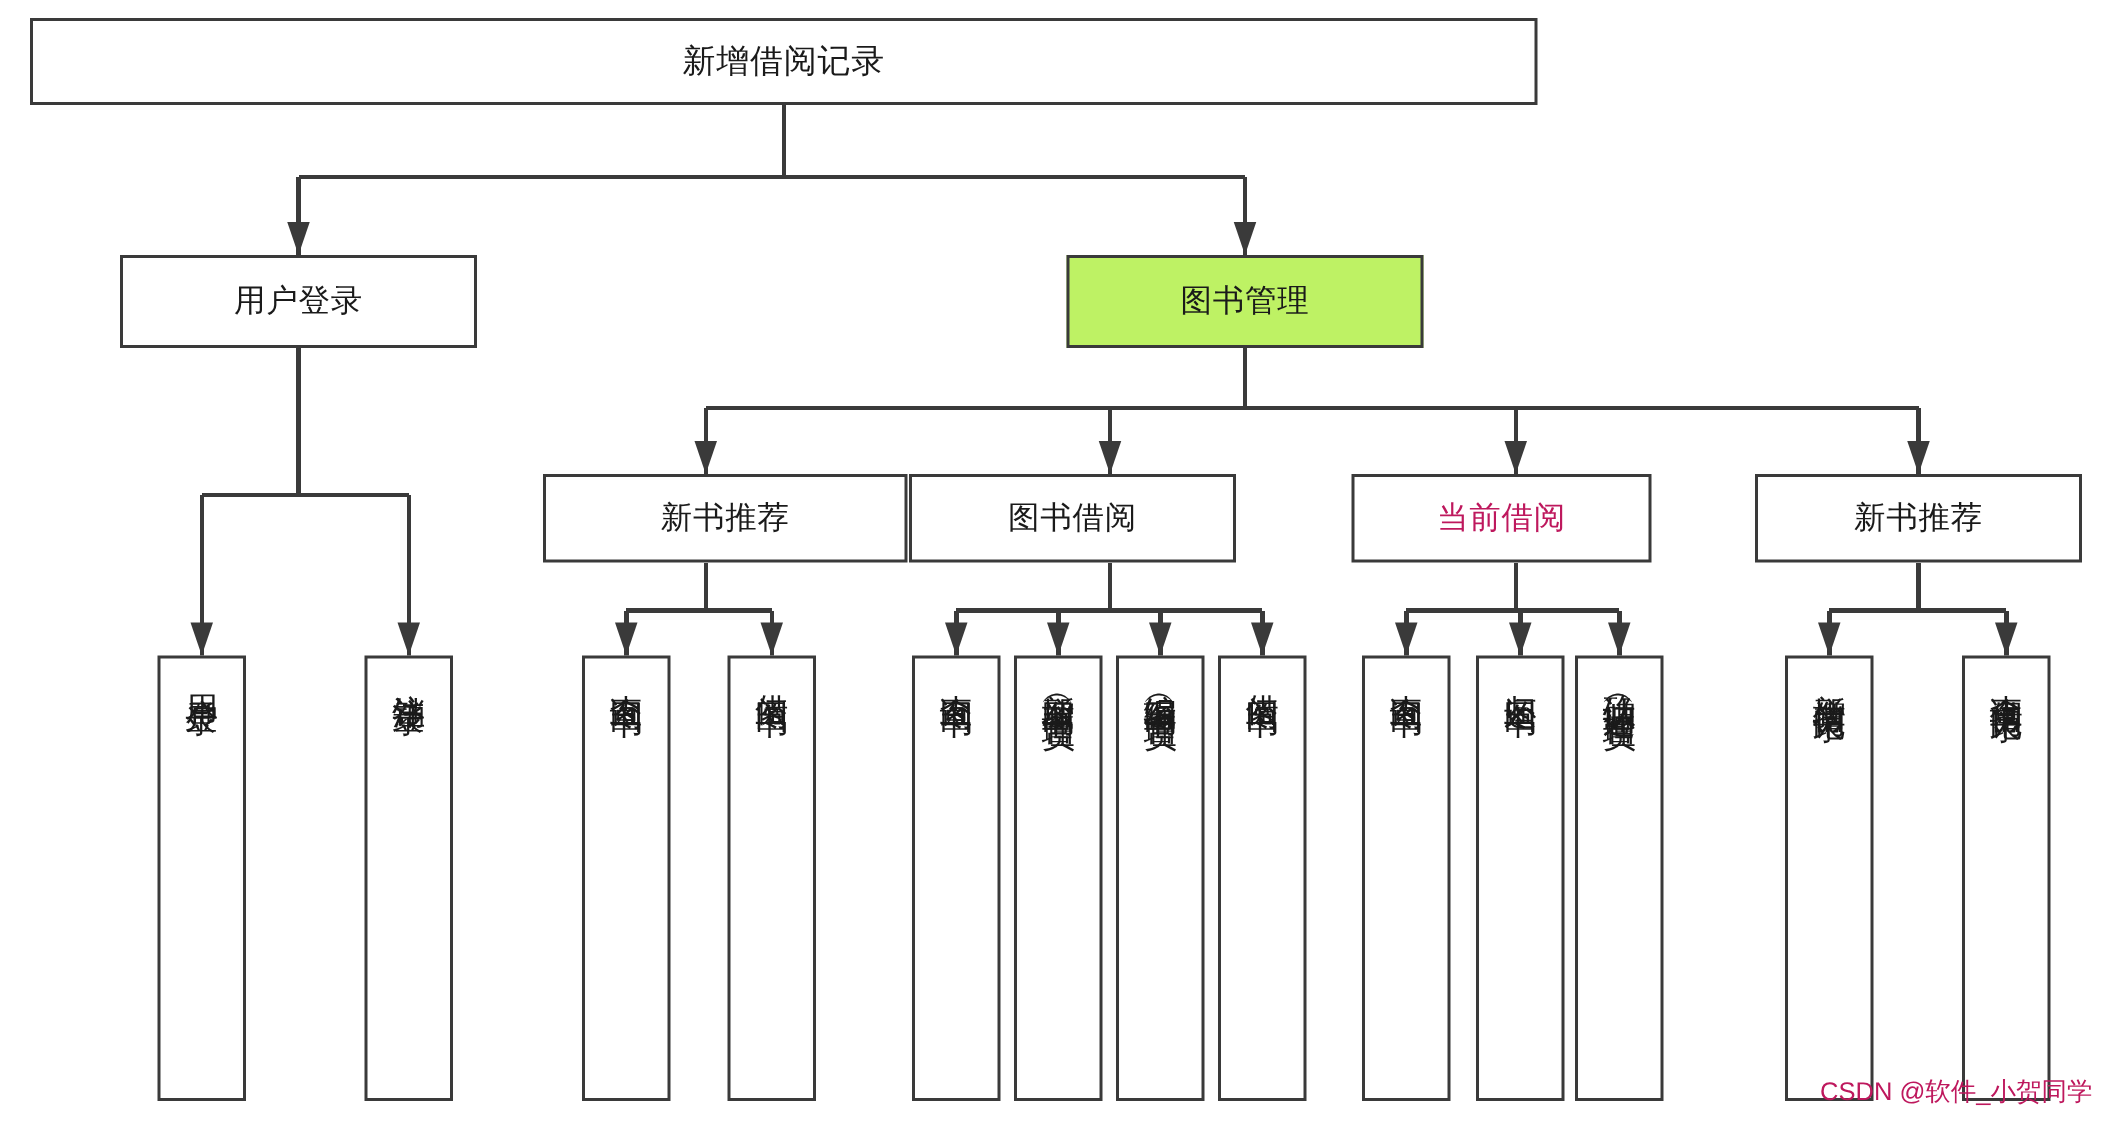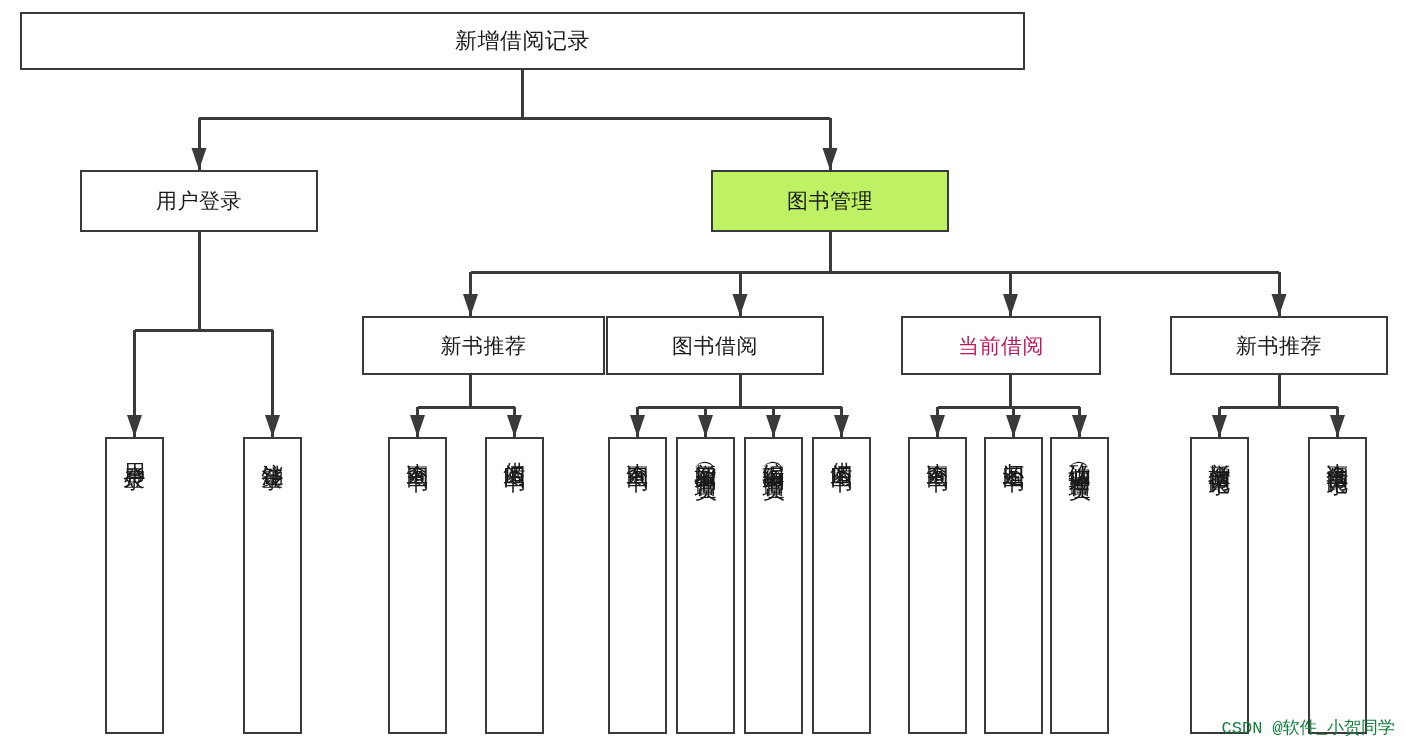--- a/index.html
+++ b/index.html
@@ -56,24 +56,23 @@
     line-height: 1;
   }
   .node.root .node-label {
     font-size: 22px;
   }
   #watermark {
     position: absolute;
     right: 10px;
     bottom: 8px;
     font-size: 17px;
-    color: #15803d;
+    color: #be185d;
     white-space: nowrap;
     pointer-events: none;
-    font-family: Liberation Mono, monospace;
   }
 </style>
 </head>
 <body>
 
 <div id="canvas">
   <svg id="edges" viewBox="0 0 1405 747" xmlns="http://www.w3.org/2000/svg">
       <line x1="522.5" y1="70" x2="522.5" y2="118" stroke="#3a3a3a" stroke-width="3" shape-rendering="crispEdges"></line>
       <line x1="199" y1="118" x2="830" y2="118" stroke="#3a3a3a" stroke-width="3" shape-rendering="crispEdges"></line>
       <line x1="199" y1="118" x2="199" y2="170" stroke="#3a3a3a" stroke-width="3" shape-rendering="crispEdges"></line>

